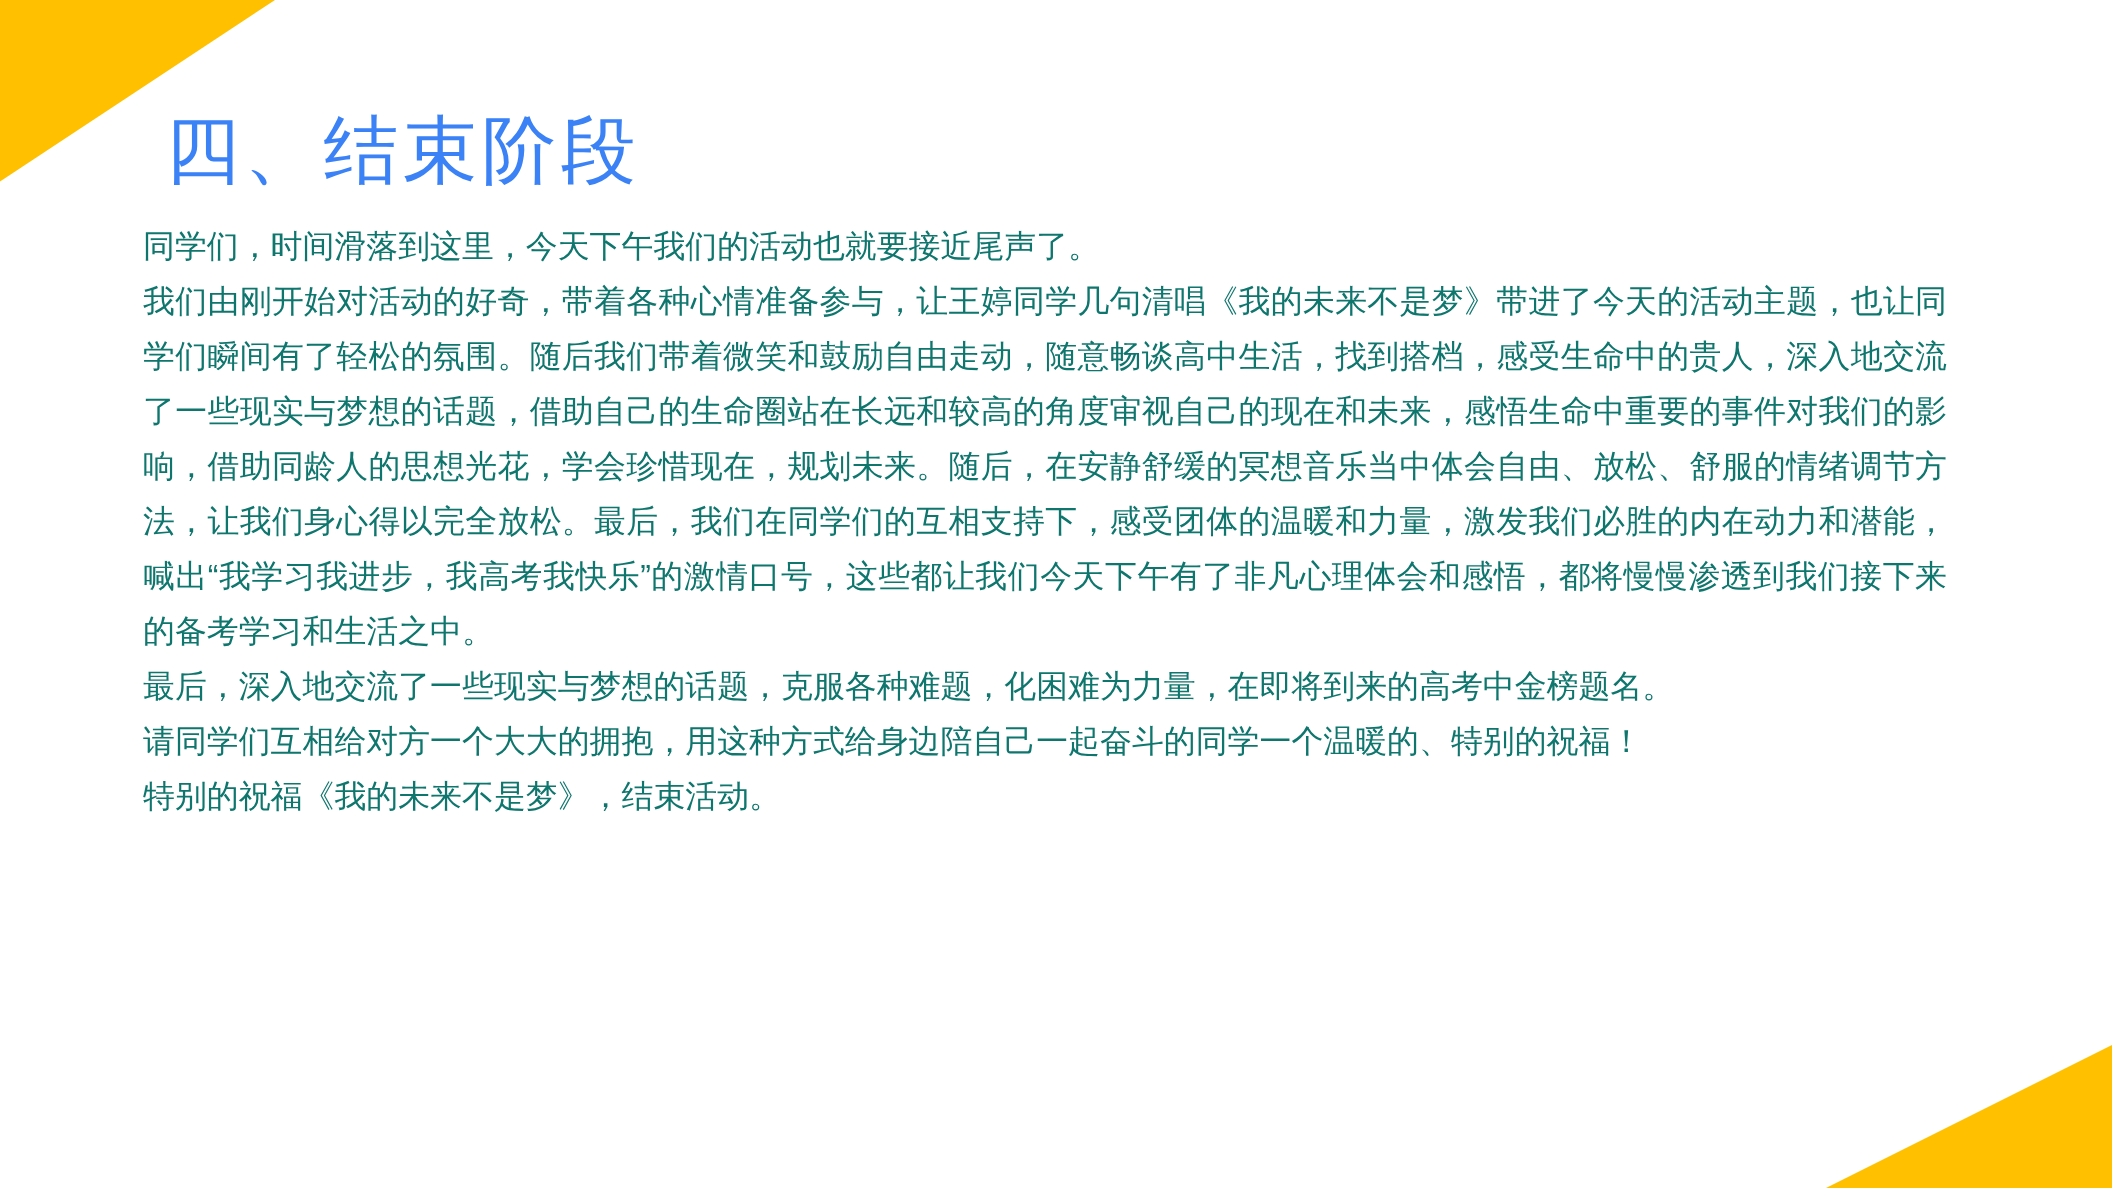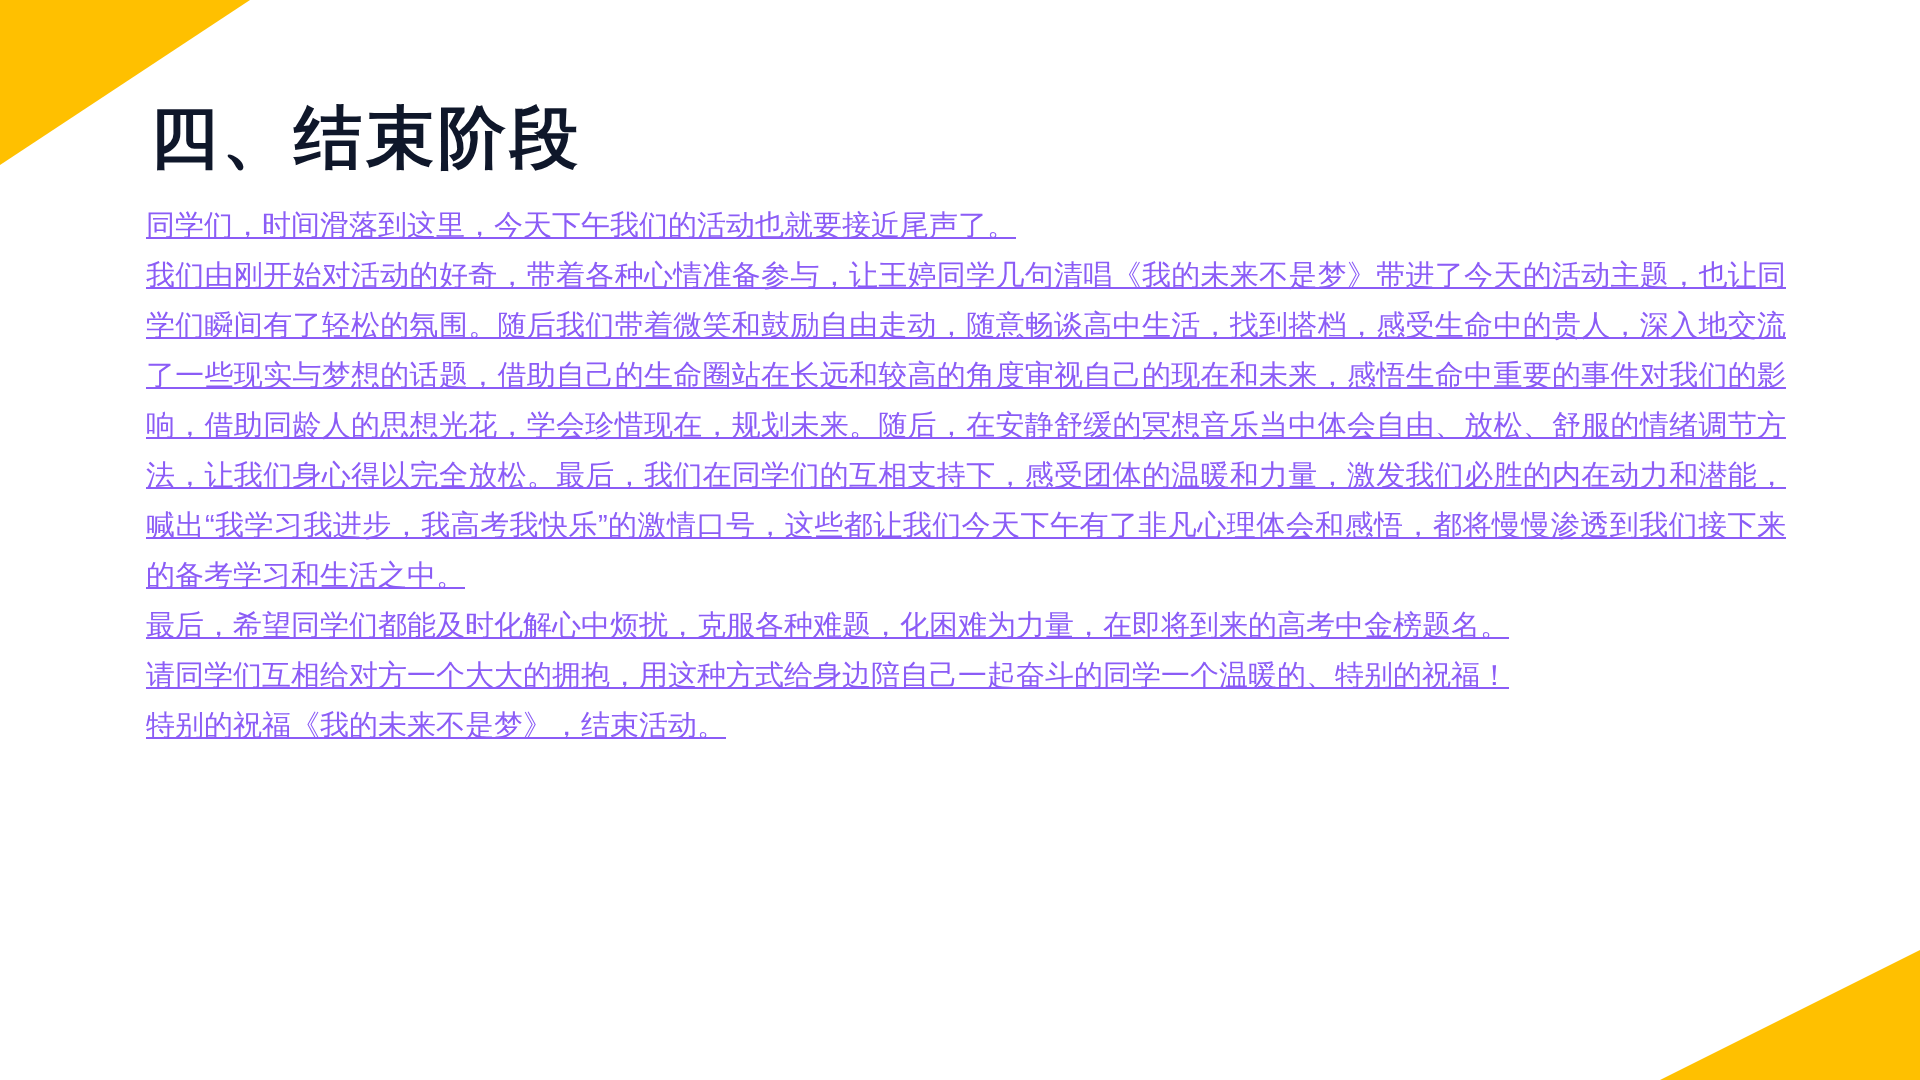--- a/index.html
+++ b/index.html
@@ -38,55 +38,54 @@
     height: 0;
     border-bottom: 130px solid #FFC000;
     border-left: 260px solid transparent;
   }
   .title {
     position: absolute;
     left: 150px;
     top: 52px;
     font-size: 68px;
     line-height: 1.15;
-    color: #0f172a;
+    color: #3b82f6;
     letter-spacing: 4px;
-    font-weight: 700;
+    font-weight: 400;
     white-space: nowrap;
     text-align: right;
   }
   .body-block {
     position: absolute;
-    left: 146px;
+    left: 130px;
     top: 200px;
     width: 1640px;
-    color: #8b5cf6;
+    color: #0f766e;
     font-size: 29px;
     line-height: 50px;
     text-align: justify;
     text-justify: inter-ideograph;
-    text-decoration: underline;
   }
   .para {
     margin: 0;
     text-indent: 0;
     word-break: break-all;
   }
 </style>
 </head>
 <body>
 
 <div class="slide">
 
   <div class="corner-tl"></div>
   <div class="corner-br"></div>
 
   <h1 class="title">四、结束阶段</h1>
 
   <div class="body-block">
     <p class="para">同学们，时间滑落到这里，今天下午我们的活动也就要接近尾声了。</p>
     <p class="para">我们由刚开始对活动的好奇，带着各种心情准备参与，让王婷同学几句清唱《我的未来不是梦》带进了今天的活动主题，也让同学们瞬间有了轻松的氛围。随后我们带着微笑和鼓励自由走动，随意畅谈高中生活，找到搭档，感受生命中的贵人，深入地交流了一些现实与梦想的话题，借助自己的生命圈站在长远和较高的角度审视自己的现在和未来，感悟生命中重要的事件对我们的影响，借助同龄人的思想光花，学会珍惜现在，规划未来。随后，在安静舒缓的冥想音乐当中体会自由、放松、舒服的情绪调节方法，让我们身心得以完全放松。最后，我们在同学们的互相支持下，感受团体的温暖和力量，激发我们必胜的内在动力和潜能，喊出“我学习我进步，我高考我快乐”的激情口号，这些都让我们今天下午有了非凡心理体会和感悟，都将慢慢渗透到我们接下来的备考学习和生活之中。</p>
-    <p class="para">最后，希望同学们都能及时化解心中烦扰，克服各种难题，化困难为力量，在即将到来的高考中金榜题名。</p>
+    <p class="para">最后，深入地交流了一些现实与梦想的话题，克服各种难题，化困难为力量，在即将到来的高考中金榜题名。</p>
     <p class="para">请同学们互相给对方一个大大的拥抱，用这种方式给身边陪自己一起奋斗的同学一个温暖的、特别的祝福！</p>
     <p class="para">特别的祝福《我的未来不是梦》，结束活动。</p>
   </div>
 
 </div>
 
 </body></html>

